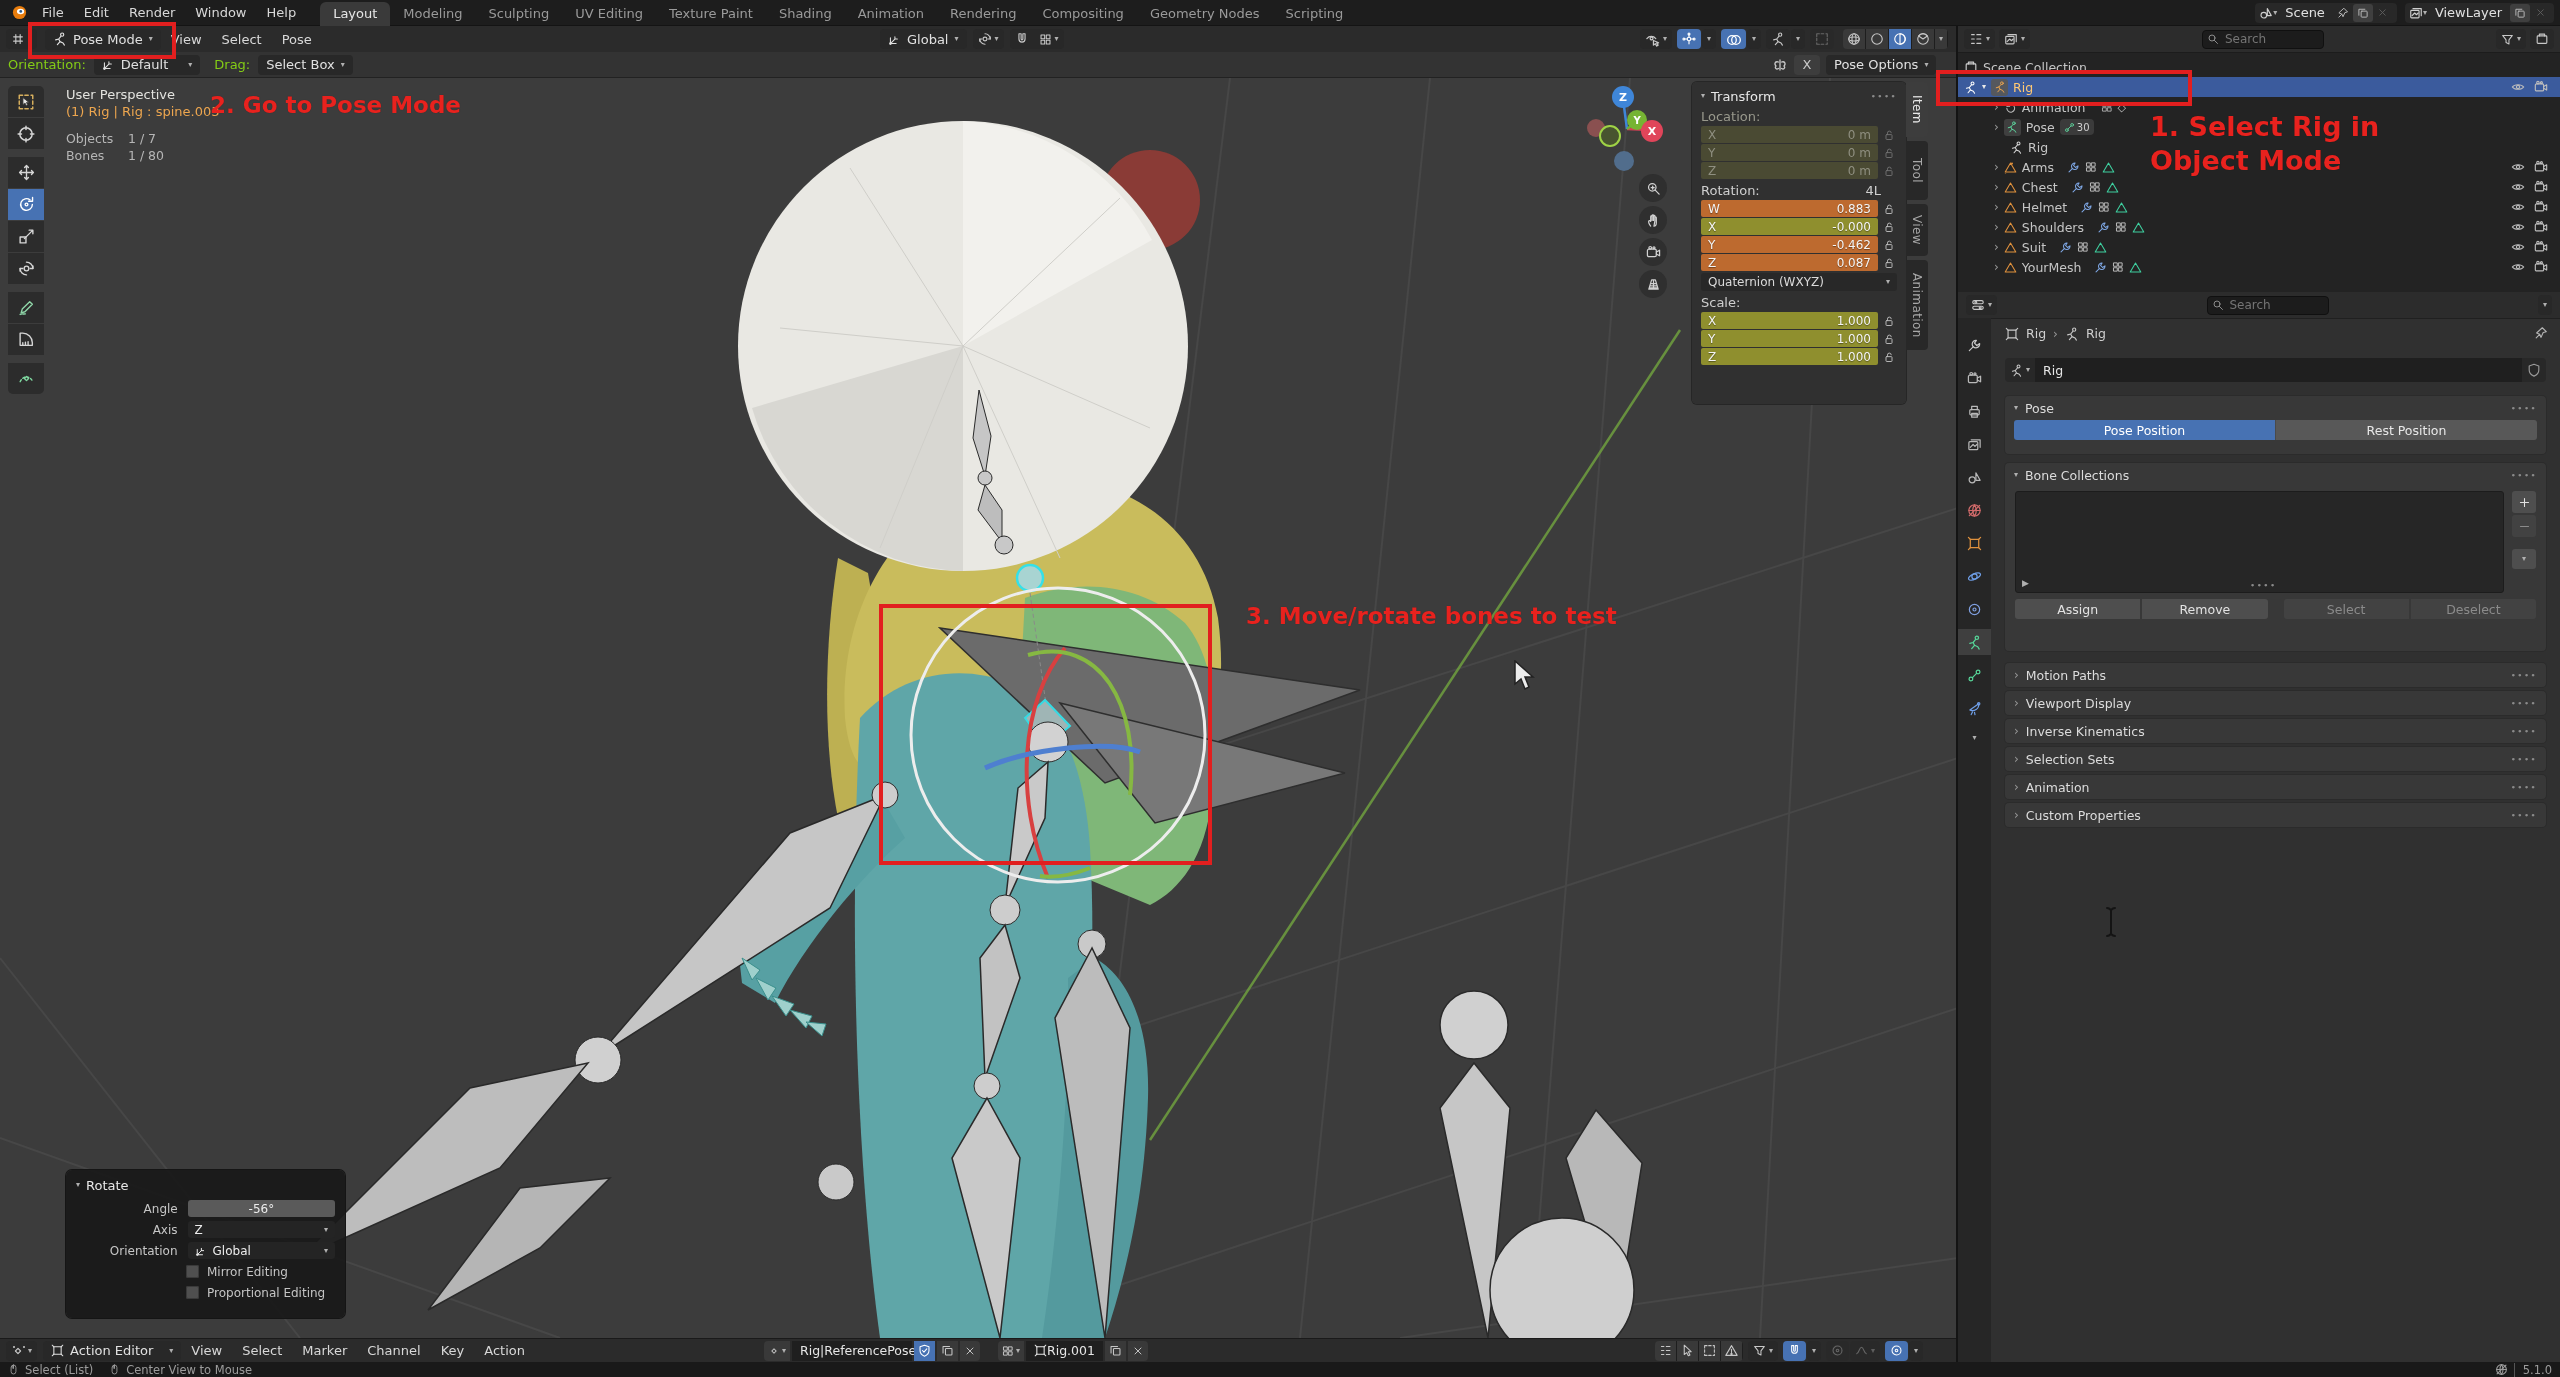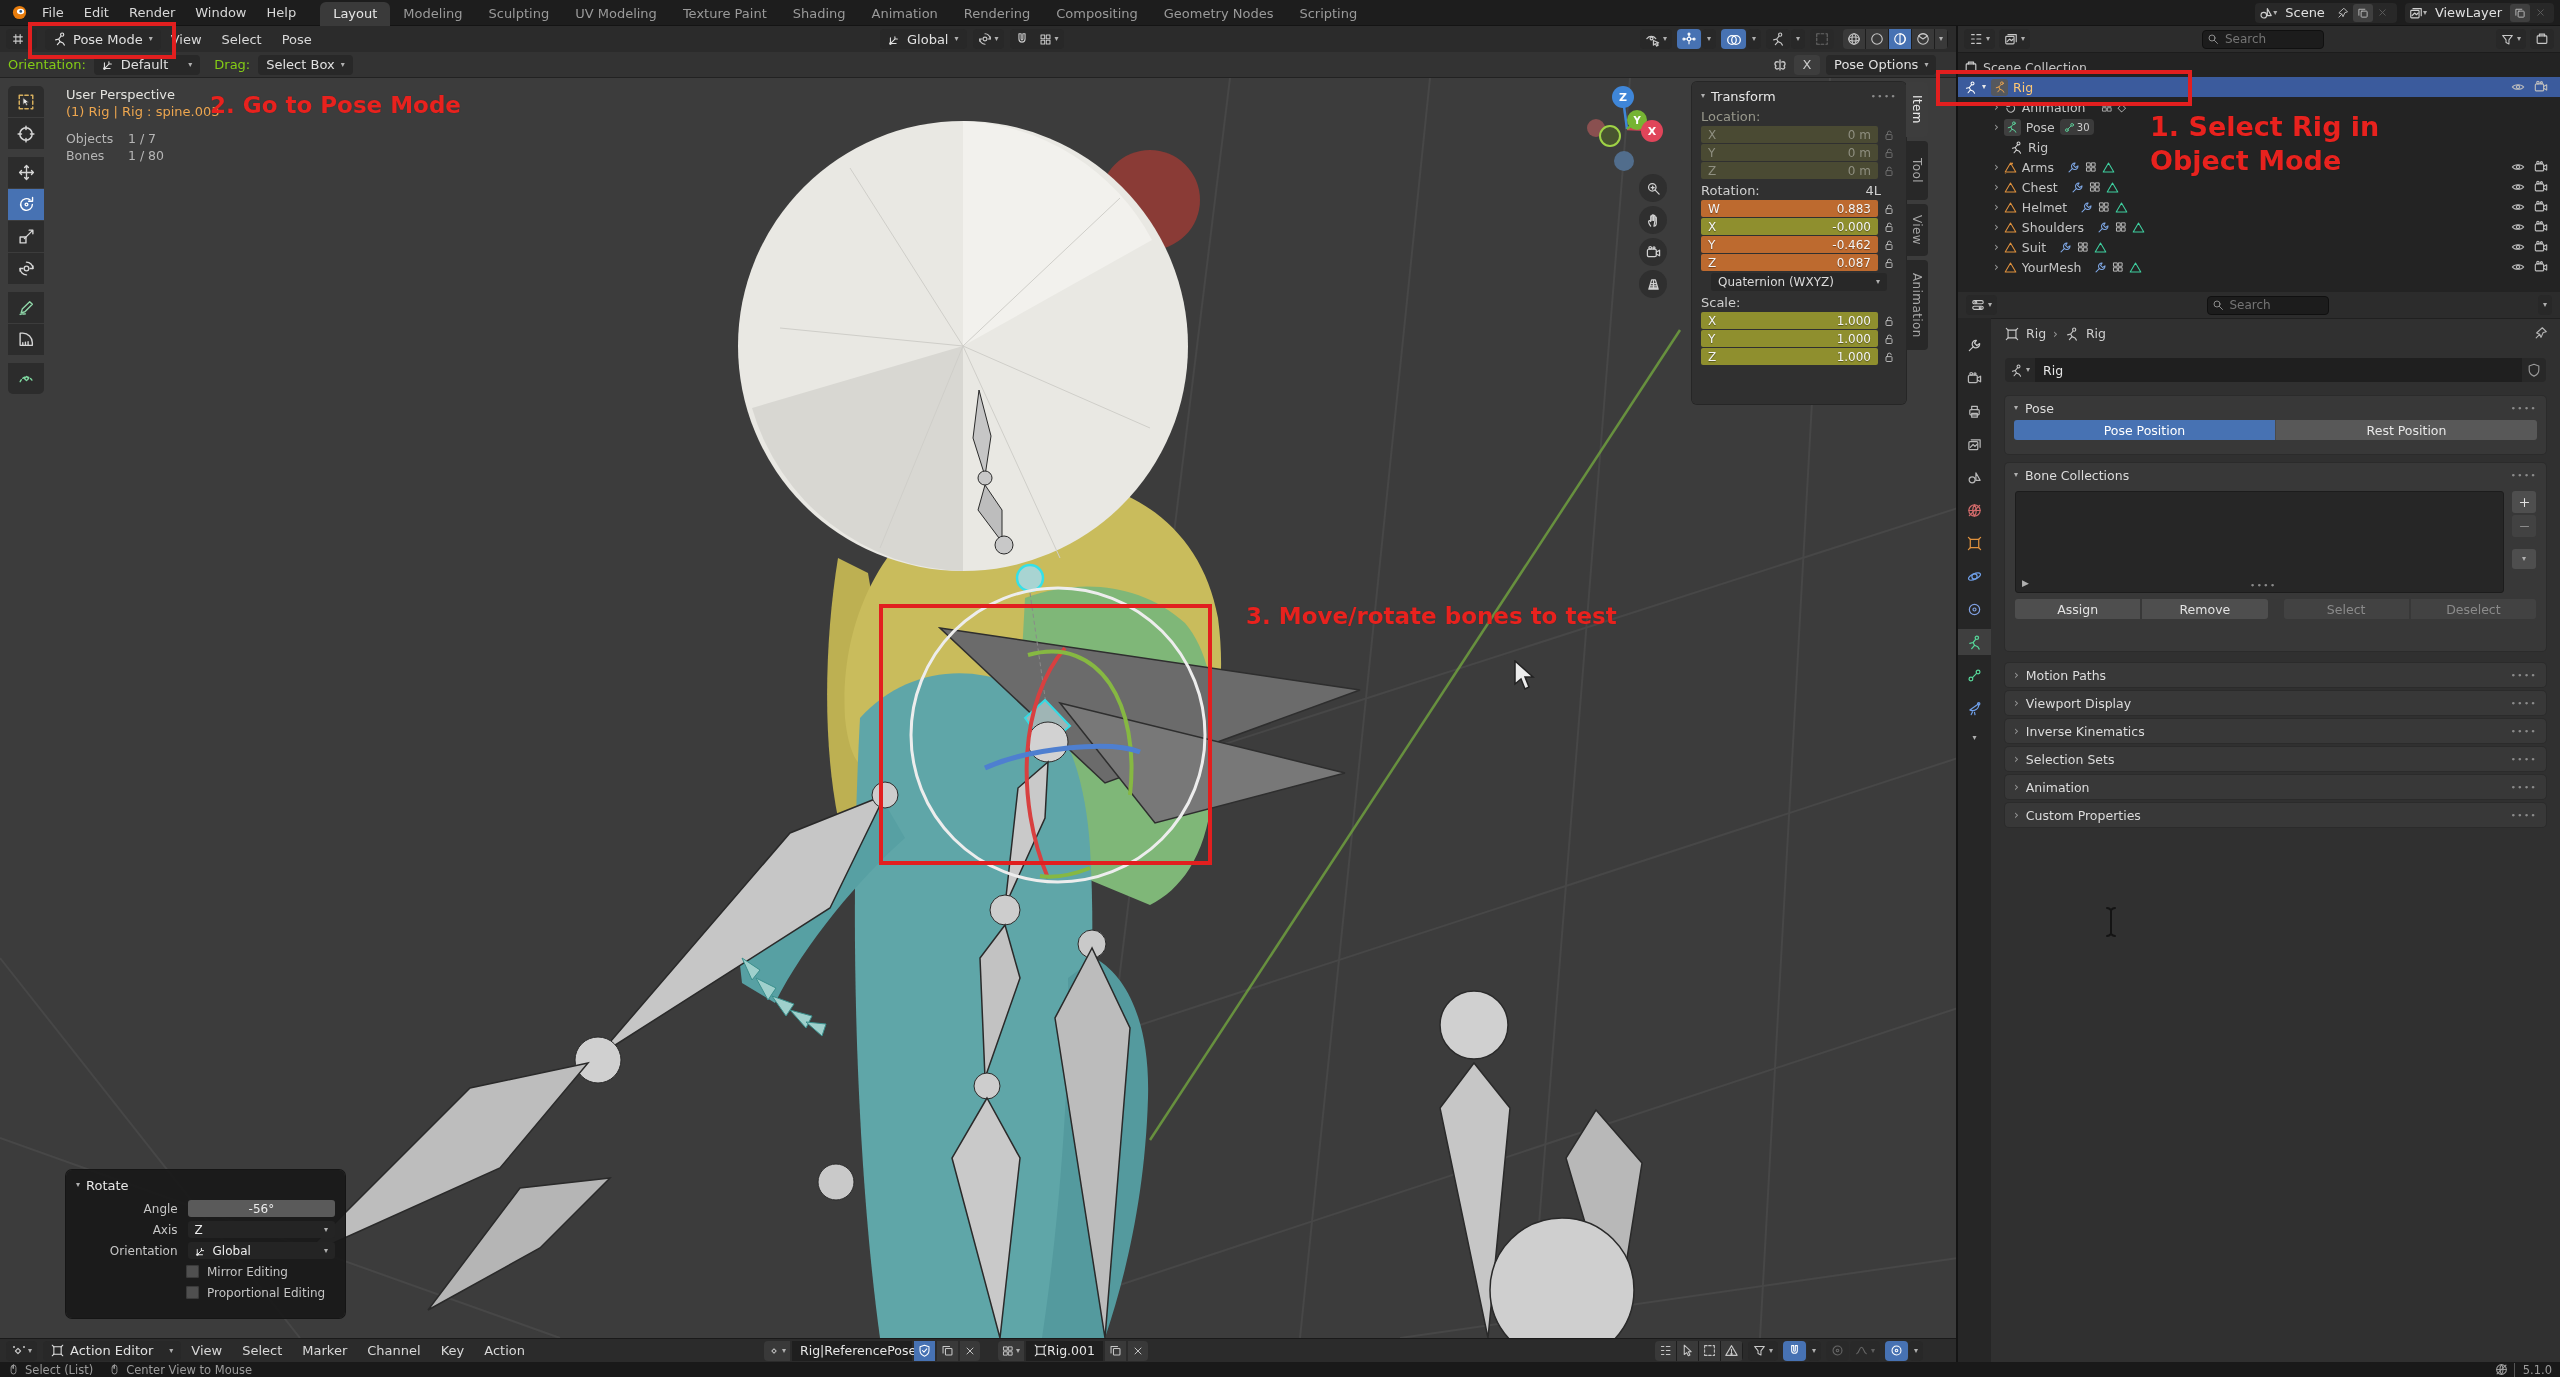--- a/index.html
+++ b/index.html
@@ -60,21 +60,21 @@
   .np-label{color:#98988c;font-size:13px;margin:4px 0 2px;}
   .np-label.en{color:#cfcfcf;display:flex;}
   .trow{height:17px;margin:1px 0;display:flex;align-items:center;gap:5px;}
   .tfield{flex:1;display:flex;justify-content:space-between;align-items:center;padding:0 7px;height:17px;
           border-radius:2px;font-size:12px;color:#f4f4f4;text-shadow:0 1px 1px rgba(0,0,0,.4);}
   .f-dis{background:#4a4a33;color:#8f8f80;text-shadow:none;}
   .f-or{background:#bd6a2f;}
   .f-ol{background:#8f8f2e;}
   .lock{width:14px;color:#b9b9b9;display:flex;}
   .lock.dis{color:#6f6f6f;}
-  .np-dd{display:flex;align-items:center;justify-content:space-between;background:#282828;border-radius:3px;height:18px;padding:0 7px;color:#dadada;font-size:12px;margin:2px 10px;}
+  .np-dd{display:flex;align-items:center;justify-content:space-between;background:#282828;border-radius:3px;height:18px;padding:0 7px;color:#dadada;font-size:12px;margin:2px 0;}
   .ntabs{position:absolute;left:1906px;top:4px;width:22px;}
   .ntab{writing-mode:vertical-rl;display:flex;align-items:center;justify-content:center;width:22px;
         background:#282828;color:#a8a8a8;font-size:12px;border-radius:0 4px 4px 0;margin-bottom:4px;letter-spacing:.4px;}
   .ntab.active{background:#3d3d3d;color:#e8e8e8;}
   
   #rotpanel{position:absolute;left:66px;top:1092px;width:279px;height:148px;background:rgba(26,26,26,.94);
             border-radius:6px;padding:6px 10px;box-sizing:border-box;box-shadow:0 0 0 1px #151515;}
   .rp-row{display:flex;align-items:center;height:21px;}
   .rp-lab{width:105px;text-align:right;padding-right:10px;color:#c6c6c6;font-size:12px;}
   .rp-field{width:152px;height:17px;border-radius:3px;display:flex;align-items:center;font-size:12px;color:#ececec;}
@@ -372,21 +372,21 @@
     </span>
     <span class="menu-item">File</span>
     <span class="menu-item">Edit</span>
     <span class="menu-item">Render</span>
     <span class="menu-item">Window</span>
     <span class="menu-item">Help</span>
     <div class="tabs">
       <span class="tab active">Layout</span>
       <span class="tab">Modeling</span>
       <span class="tab">Sculpting</span>
-      <span class="tab">UV Modeling</span>
+      <span class="tab">UV Editing</span>
       <span class="tab">Texture Paint</span>
       <span class="tab">Shading</span>
       <span class="tab">Animation</span>
       <span class="tab">Rendering</span>
       <span class="tab">Compositing</span>
       <span class="tab">Geometry Nodes</span>
       <span class="tab">Scripting</span>
     </div>
     <div class="grow"></div>
     <div class="sel-group">

